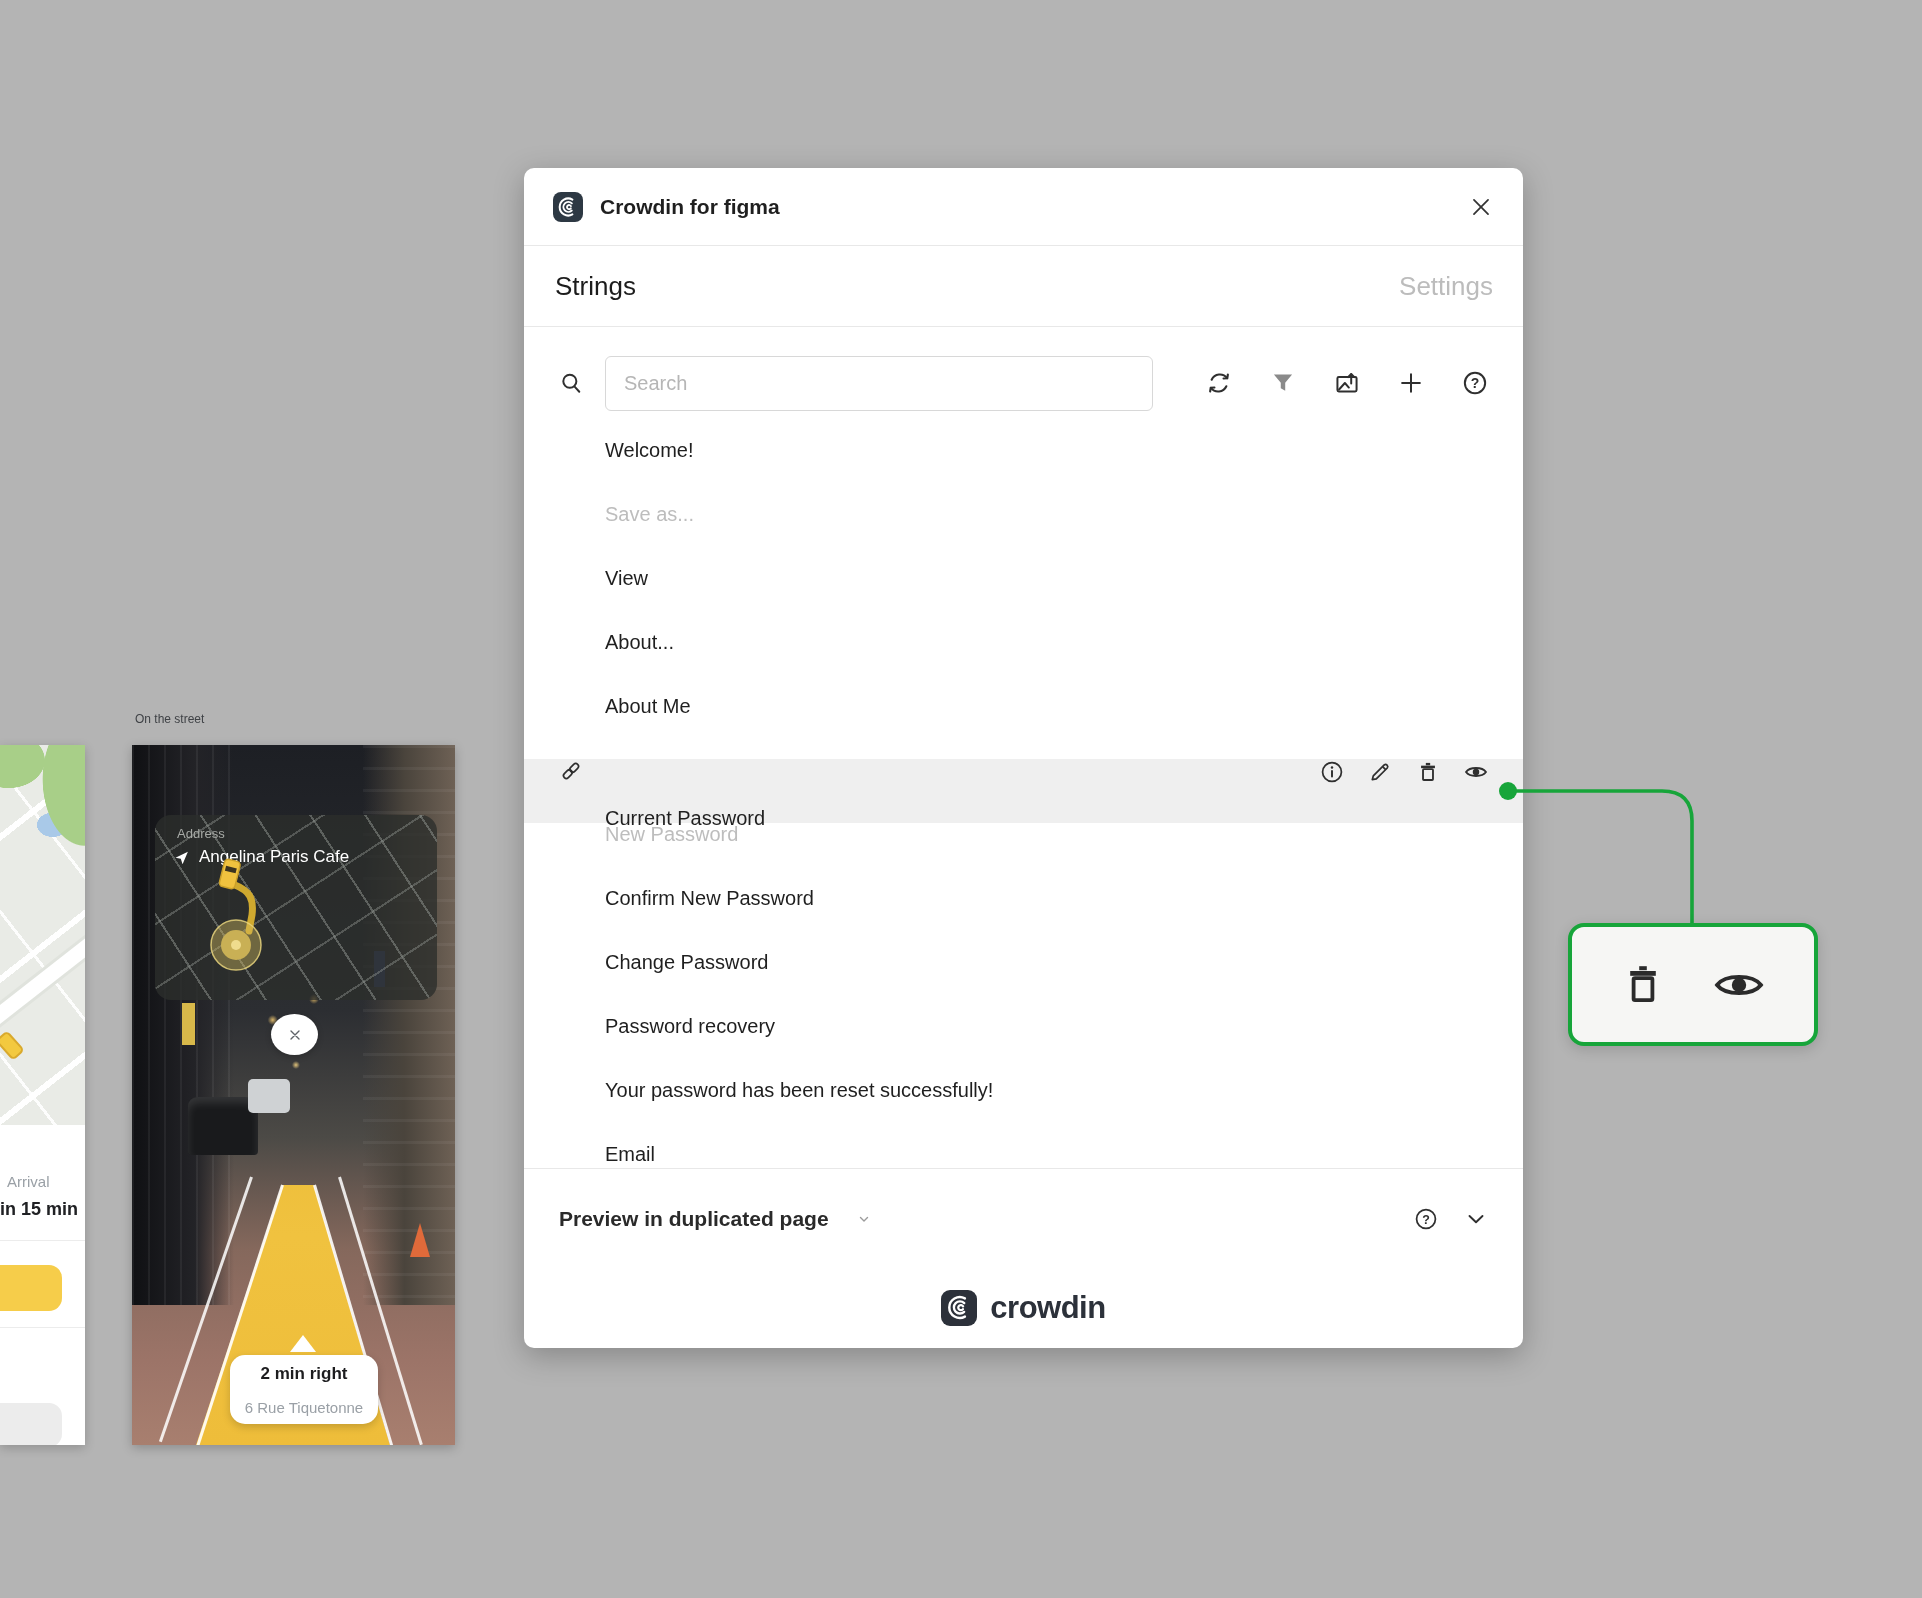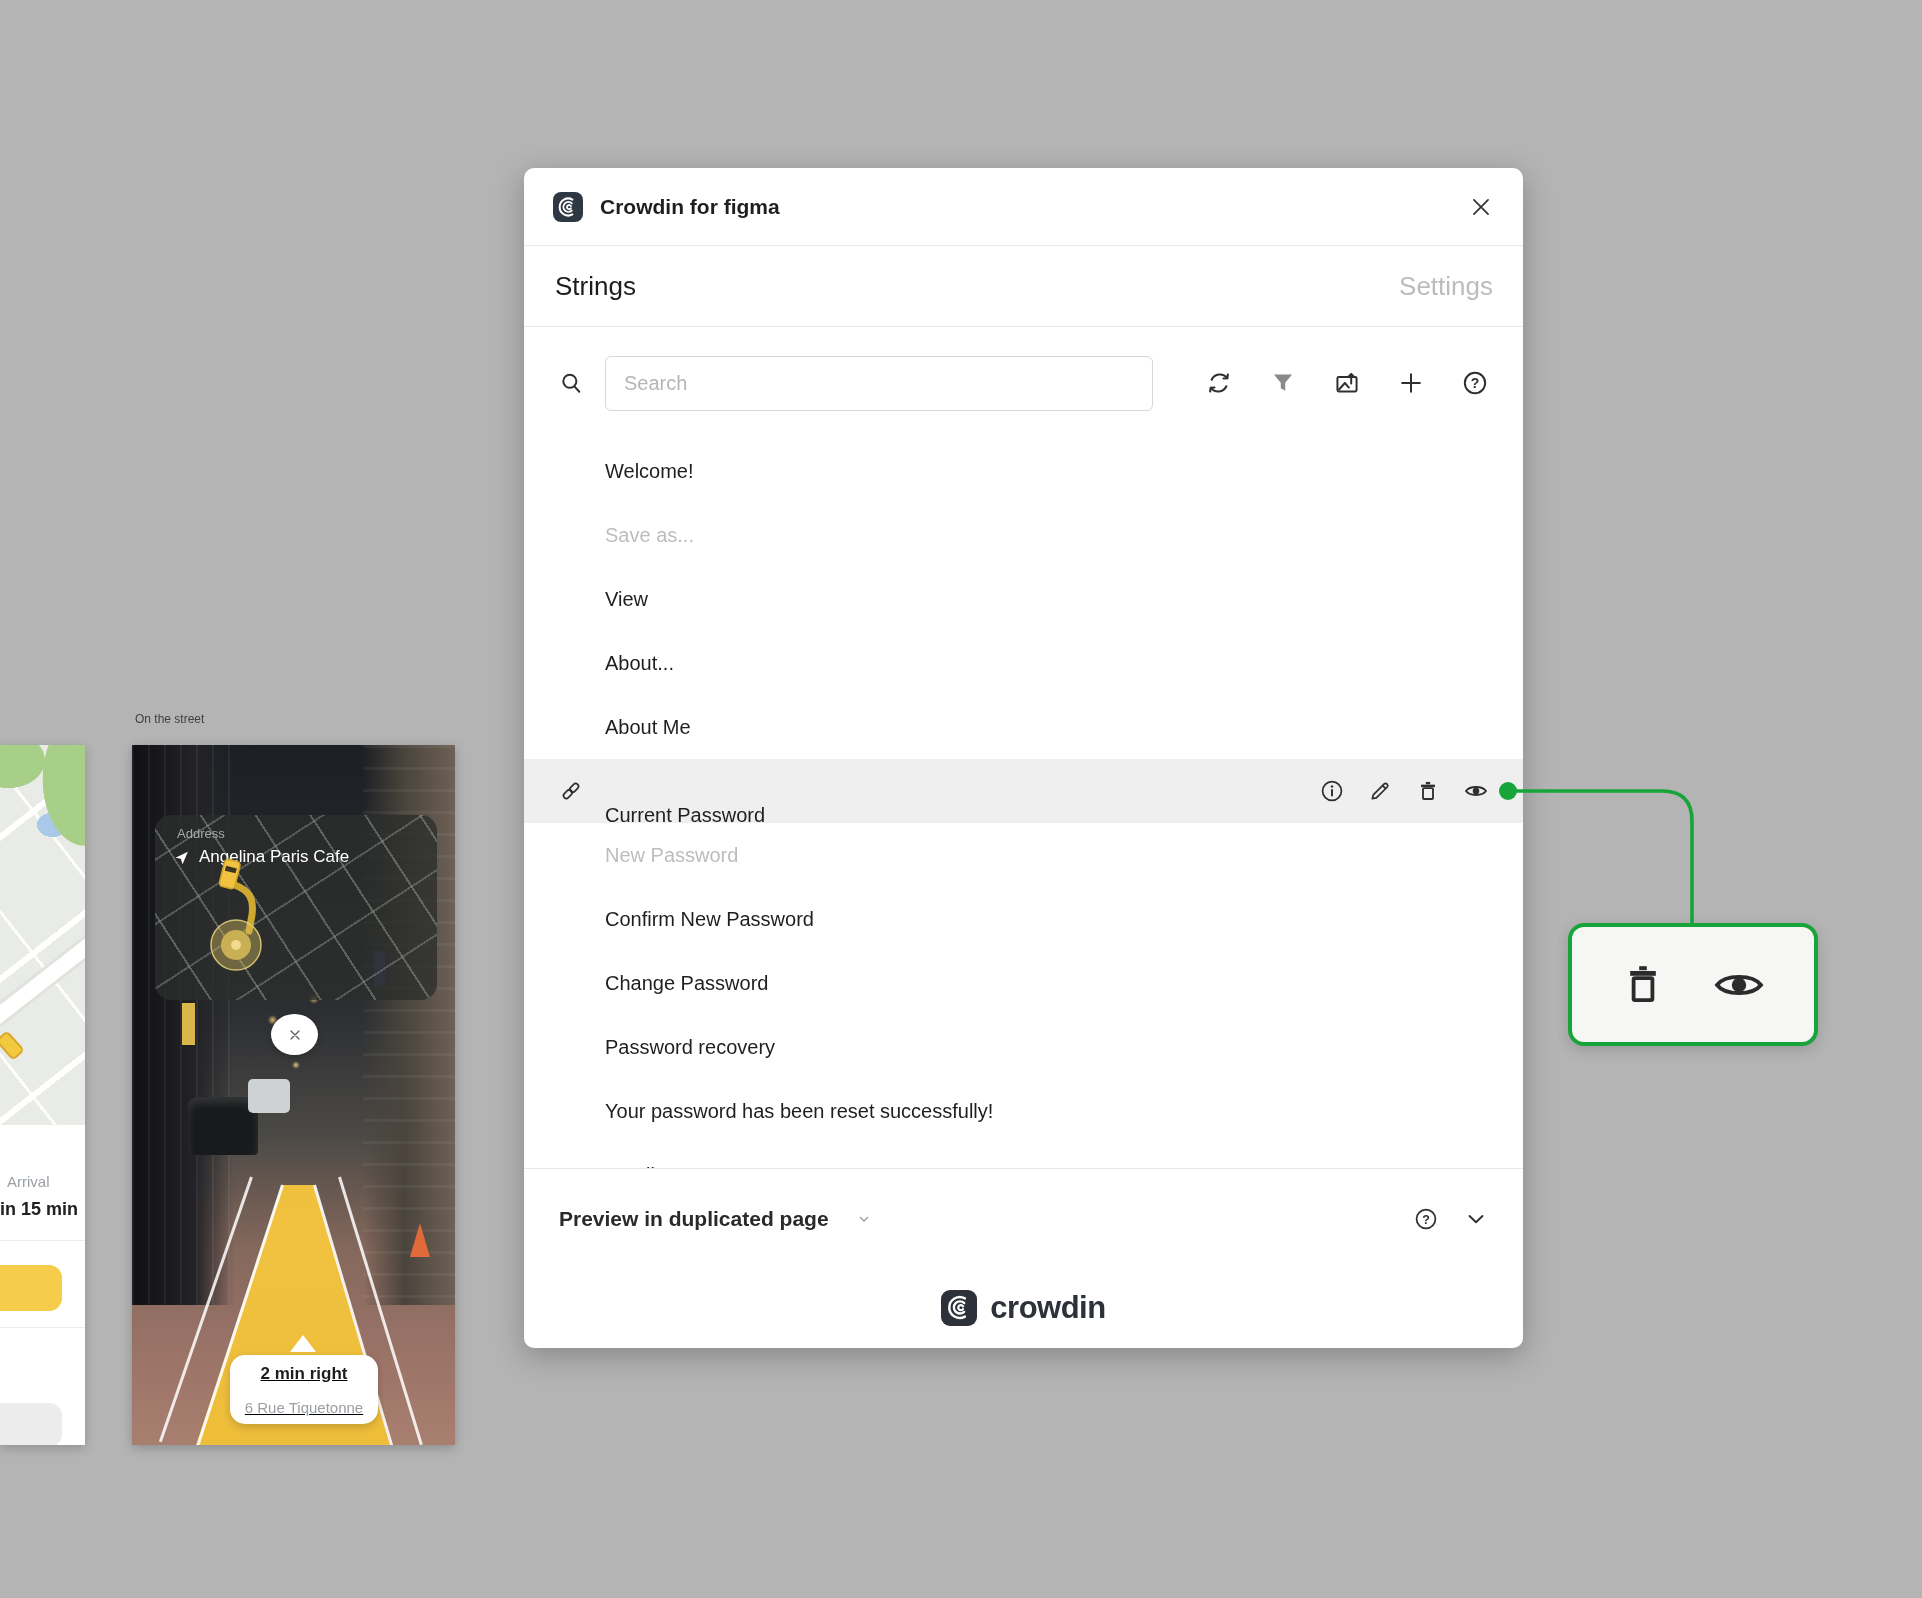--- a/index.html
+++ b/index.html
@@ -32,21 +32,21 @@
   .dlg-toolbar { height:112px; flex:none; display:flex; align-items:center; padding:0 34px 0 33px; }
   .search-icon { width:28px; height:28px; flex:none; }
   .search-input { width:548px; height:55px; margin-left:20px; border:1.5px solid #d8d8d8;
                   border-radius:6px; font-size:20px; color:#333; padding:0 18px;
                   font-family:"Liberation Sans", sans-serif; outline:none; }
   .search-input::placeholder { color:#b6b6b6; }
   .tb-icons { margin-left:auto; display:flex; align-items:center; gap:36px; }
   .tb-btn { width:28px; height:28px; display:flex; align-items:center; justify-content:center; cursor:pointer; }
 
   .str-list { flex:none; height:729px; overflow:hidden; }
-  .row { height:64px; display:flex; align-items:center; padding-left:81px;
+  .row { height:64px; display:flex; align-items:flex-start; padding-left:81px;
          font-size:20px; color:#1f1f1f; position:relative; cursor:pointer; }
   .row.muted { color:#bdbdbd; }
   .row.selected { background:#efefef; padding-left:35px; }
   .row.selected .row-label { margin-left:22px;margin-top:48px; }
   .row-actions { margin-left:auto; display:flex; align-items:center; gap:22px; padding-right:34px; }
   .act-btn { width:26px; height:26px; display:flex; align-items:center; justify-content:center; cursor:pointer; }
   .green-dot { position:absolute; right:6px; top:23px; width:18px; height:18px;
                border-radius:50%; background:#17a53a; }
 
   .dlg-footer { height:100px; flex:none; border-top:1px solid #e8e8e8; display:flex;
@@ -133,21 +133,21 @@
   .map-card { position:absolute; left:23px; top:70px; width:282px; height:185px; border-radius:16px;
               background:rgba(44,46,43,.78); overflow:hidden;
               background-image:
                 repeating-linear-gradient(57deg, rgba(145,150,145,.5) 0 2px, transparent 2px 46px),
                 repeating-linear-gradient(-33deg, rgba(145,150,145,.42) 0 2px, transparent 2px 54px); }
   .mc-label { position:absolute; left:22px; top:11px; font-size:13px; color:#a7aaa6; }
   .mc-row { position:absolute; left:18px; top:32px; display:flex; align-items:center; gap:9px; }
   .mc-value { font-size:17px; color:#fff; }
   .nav-card { position:absolute; left:98px; top:610px; width:148px; height:69px; background:#fff;
               border-radius:15px; box-shadow:0 3px 8px rgba(0,0,0,.18);
-              display:flex; flex-direction:column; align-items:center; justify-content:center; gap:15px;text-decoration:underline; }
+              display:flex; flex-direction:column; align-items:center; justify-content:center; gap:15px; }
   .nav-title { font-size:17px; font-weight:bold; color:#1d1d1f; }
   .nav-sub { font-size:15px; color:#9aa0a6; }
   .nav-arrow { position:absolute; left:158px; top:590px; width:0; height:0;
                border-left:13px solid transparent; border-right:13px solid transparent;
                border-bottom:17px solid #fff; }
 </style>
 </head>
 <body>
 
 <div class="stage">

